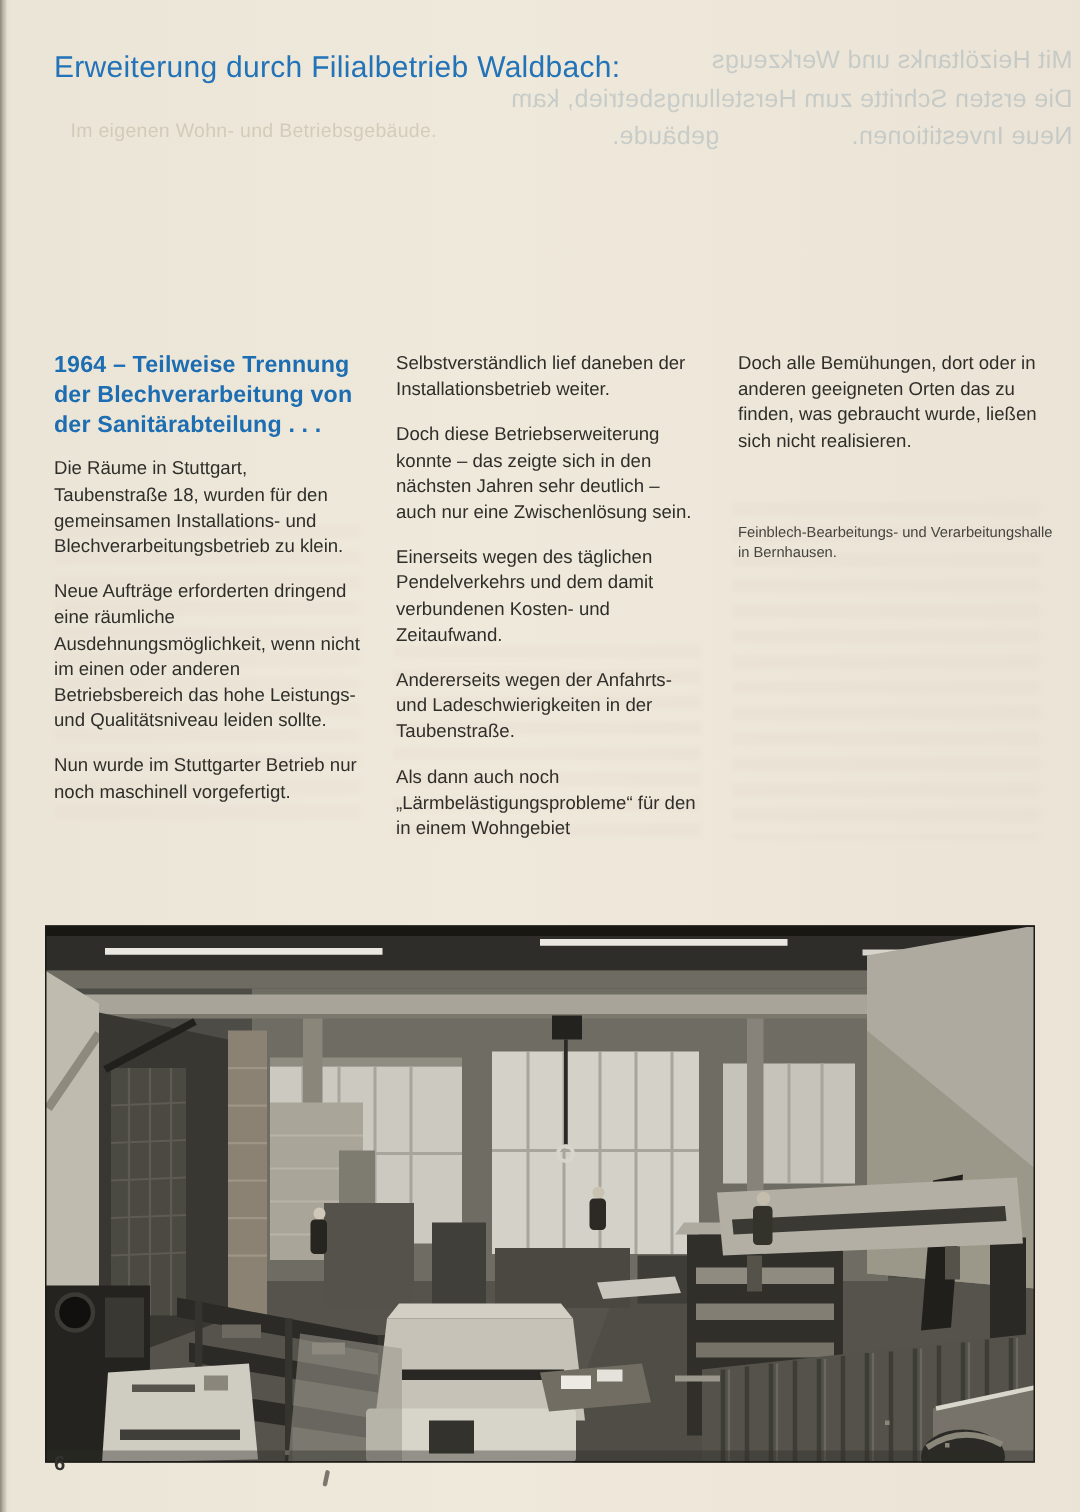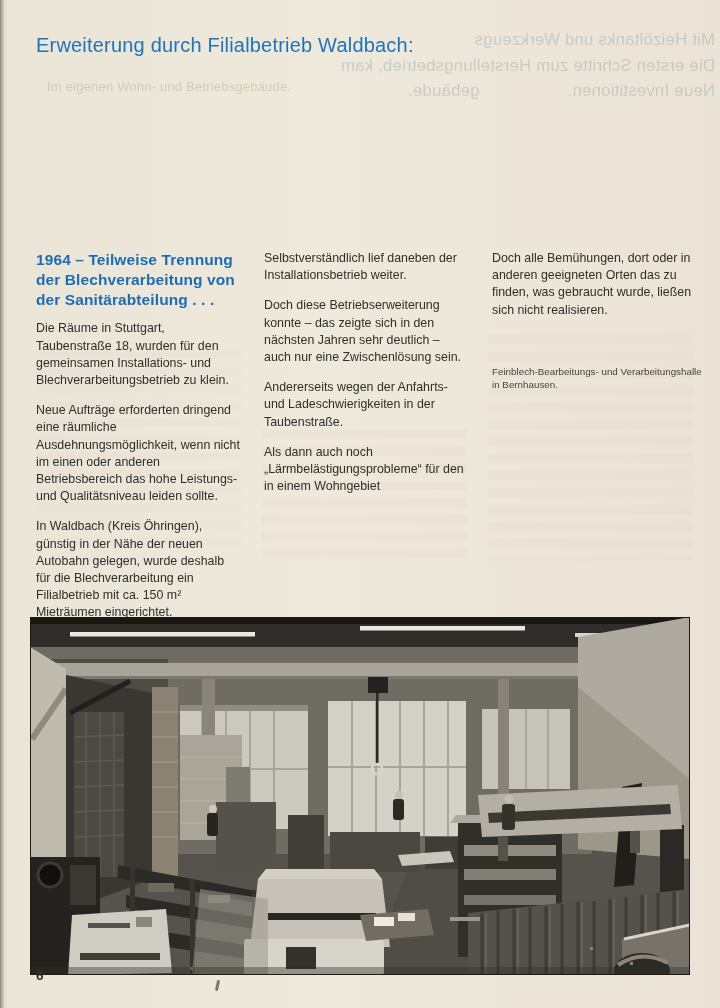--- a/index.html
+++ b/index.html
@@ -16,21 +16,21 @@
   
   .ghost-mirror{position:absolute;top:27px;right:5px;width:690px;
     transform:scaleX(-1);color:rgba(122,150,168,.33);
     font-size:16.8px;line-height:25.5px;letter-spacing:.2px;pointer-events:none;}
   .ghost-mirror .l3{display:flex;gap:88px;}
   .ghost-normal{position:absolute;left:47px;top:79px;color:rgba(128,116,86,.24);
     font-size:13px;letter-spacing:.2px;pointer-events:none;}
   .ghost-blot{position:absolute;filter:blur(1.6px);opacity:.45;pointer-events:none;
     background:repeating-linear-gradient(180deg,rgba(193,165,156,.14) 0 9px,rgba(0,0,0,0) 9px 17px);}
   
-  .columns{position:absolute;left:36px;top:250px;display:flex;gap:24px;}
+  .columns{position:absolute;left:36px;top:234px;display:flex;gap:24px;}
   .col{width:204px;color:#2f2e2a;font-size:12.4px;line-height:17.2px;}
   .col p{margin:0 0 13px;}
   .subhead{color:#1c6db2;font-weight:bold;font-size:15.5px;line-height:19.8px;
     margin:0 0 11px;letter-spacing:.1px;}
   .caption{font-size:9.8px;line-height:13.5px;color:#454440;margin-top:46px;width:214px;}
   
   .photo{position:absolute;left:30px;top:617px;width:660px;height:358px;background:#3a3934;}
   .photo svg{display:block;}
   .page-number{position:absolute;left:36px;top:968px;font-size:13.5px;font-weight:bold;color:#33322e;}
   .stray-mark{position:absolute;left:216px;top:980px;width:3px;height:11px;
@@ -57,26 +57,26 @@
 
   <h1 class="headline" style="font-weight:normal;margin:0;">
     <span style="display:block">Erweiterung durch Filialbetrieb Waldbach:</span>
   </h1>
 
   <div class="columns">
     <div class="col">
       <h2 class="subhead">1964 – Teilweise Trennung der Blechverarbeitung von der Sanitärabteilung . . .</h2>
       <p>Die Räume in Stuttgart, Taubenstraße 18, wurden für den gemeinsamen Installations- und Blechverarbeitungsbetrieb zu klein.</p>
       <p>Neue Aufträge erforderten dringend eine räumliche Ausdehnungsmöglichkeit, wenn nicht im einen oder anderen Betriebsbereich das hohe Leistungs- und Qualitätsniveau leiden sollte.</p>
-      <p>In Waldbach (Kreis Öhringen), günstig in der Nähe der neuen Autobahn gelegen, wurde deshalb für die Blechverarbeitung ein Filialbetrieb mit ca. 150 m² Mieträumen eingerichtet.</p>
       <p>Nun wurde im Stuttgarter Betrieb nur noch maschinell vorgefertigt.</p>
     </div>
     <div class="col">
       <p>Selbstverständlich lief daneben der Installationsbetrieb weiter.</p>
       <p>Doch diese Betriebserweiterung konnte – das zeigte sich in den nächsten Jahren sehr deutlich – auch nur eine Zwischenlösung sein.</p>
+      <p>Einerseits wegen des täglichen Pendelverkehrs und dem damit verbundenen Kosten- und Zeitaufwand.</p>
       <p>Andererseits wegen der Anfahrts- und Ladeschwierigkeiten in der Taubenstraße.</p>
       <p>Als dann auch noch „Lärmbelästigungsprobleme“ für den in einem Wohngebiet</p>
     </div>
     <div class="col">
       <p>Doch alle Bemühungen, dort oder in anderen geeigneten Orten das zu finden, was gebraucht wurde, ließen sich nicht realisieren.</p>
       <div class="caption">Feinblech-Bearbeitungs- und Verarbeitungshalle in Bernhausen.</div>
     </div>
   </div>
 
   <div class="photo">

